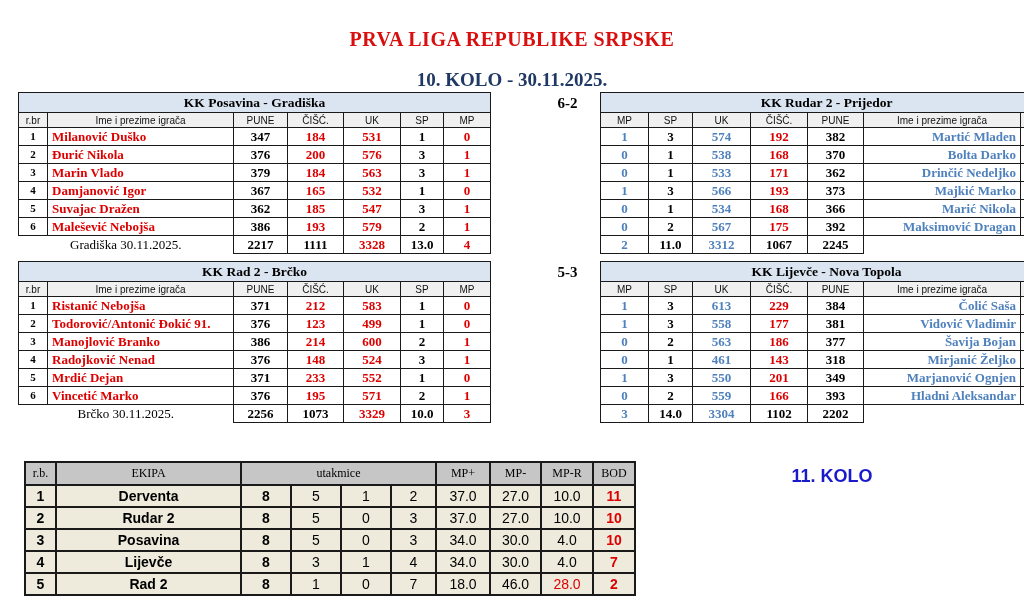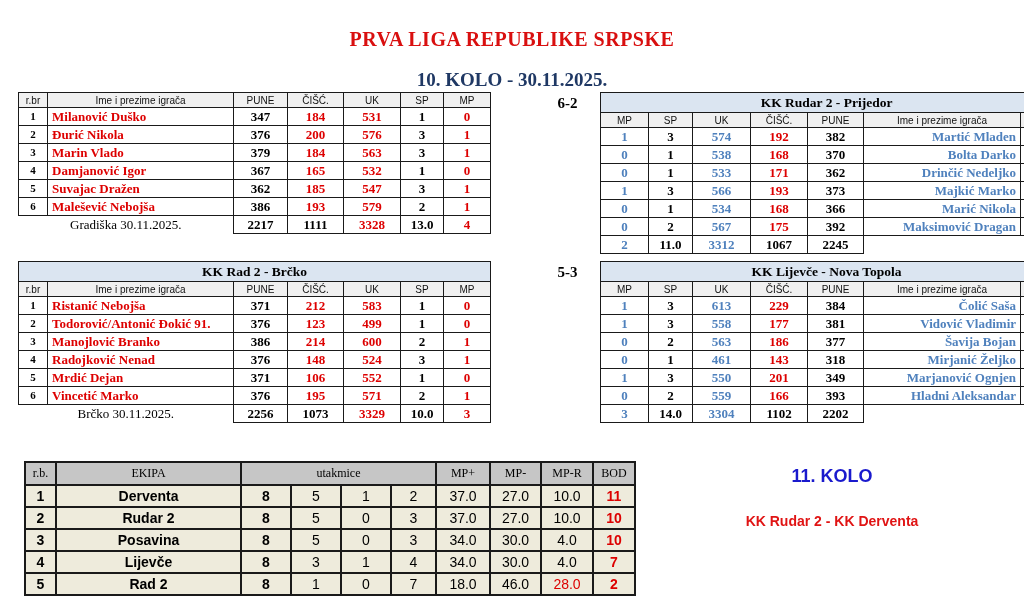--- a/index.html
+++ b/index.html
@@ -90,20 +90,23 @@
       <colgroup>
         <col style="width:29px">
           <col style="width:186px">
           <col style="width:54px">
         <col style="width:56px">
           <col style="width:57px">
           <col style="width:43px">
           <col style="width:47px">
       </colgroup>
       <thead>
+        <tr class="team-row">
+          <th colspan="7">KK Posavina - Gradiška</th>
+        </tr>
         <tr class="cols">
           <th>r.br</th>
           <th>Ime i prezime igrača</th>
           <th>PUNE</th>
           <th>ČIŠĆ.</th>
           <th>UK</th>
           <th>SP</th>
           <th>MP</th>
         </tr>
       </thead>
@@ -323,21 +326,21 @@
             <td class="blk">376</td>
             <td class="red">148</td>
             <td class="red">524</td>
             <td class="blk">3</td>
             <td class="red">1</td>
           </tr>
           <tr>
             <td class="rbr blk">5</td>
             <td class="name red">Mrdić Dejan</td>
             <td class="blk">371</td>
-            <td class="red">106</td>
+            <td class="red">233</td>
             <td class="red">552</td>
             <td class="blk">1</td>
             <td class="red">0</td>
           </tr>
           <tr>
             <td class="rbr blk">6</td>
             <td class="name red">Vincetić Marko</td>
             <td class="blk">376</td>
             <td class="red">195</td>
             <td class="red">571</td>
@@ -529,16 +532,15 @@
           <td>18.0</td>
           <td>46.0</td>
           <td class="neg">28.0</td>
           <td class="bod">2</td>
         </tr>
       </tbody>
   </table>
 
   <div class="fixtures">
     <div class="kolo">11. KOLO</div>
-    <div class="fx second">KK Rudar 2 - KK Derventa</div>
   </div>
 
 </div>
 
 </body></html>

